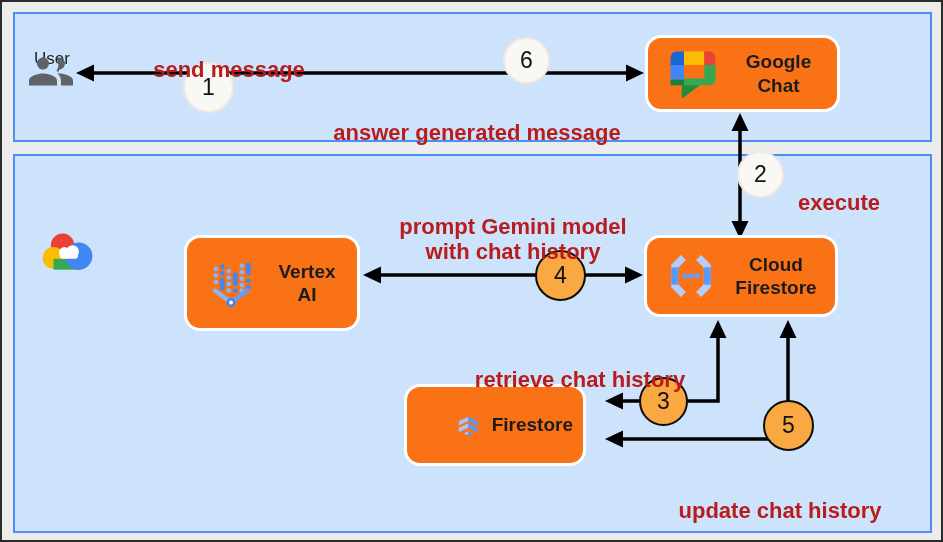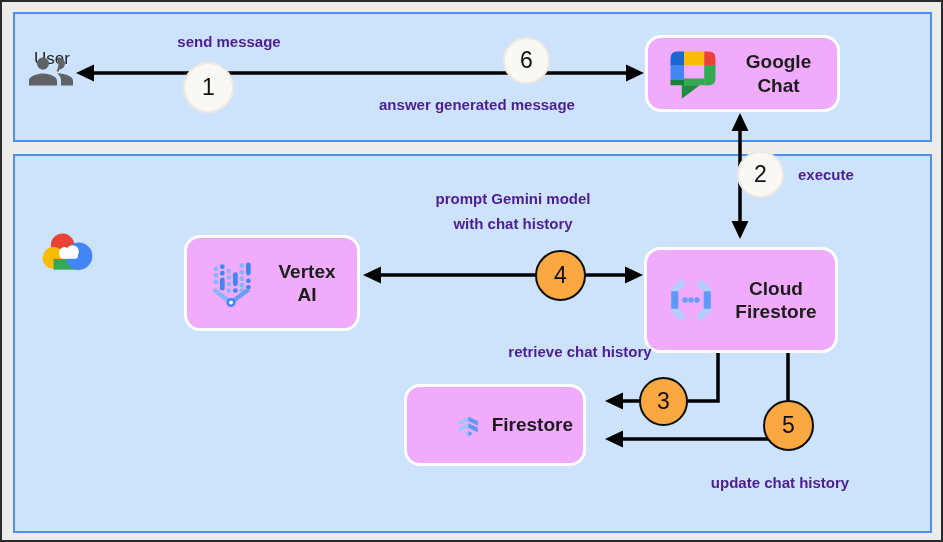--- a/index.html
+++ b/index.html
@@ -16,26 +16,26 @@
 
   .zone-title { position:absolute; font-size:17px; color:#1f1f1f; line-height:22px;margin-top:20px; }
   #user-title { left:32px; top:26px; }
   #gcp-title  { left:30px; top:165px; }
 
   #arrow-layer { position:absolute; left:0; top:0; width:943px; height:542px; }
   #arrow-layer line, #arrow-layer path { stroke:#000; stroke-width:3.5px; fill:none; }
   #arrow-layer polygon { fill:#000; }
 
   .node {
-    position:absolute; background:#f0abfc; border:3px solid #ffffff;
+    position:absolute; background:#f97316; border:3px solid #ffffff;
     border-radius:16px; display:flex; align-items:center; padding:0 10px 0 18px; gap:10px;
   }
   #node-google-chat   { left:643px; top:33px;  width:195px; height:77px; }
   #node-vertex-ai     { left:182px; top:233px; width:176px; height:96px; }
-  #node-cloud-function{ left:642px; top:245px; width:194px; height:106px; }
+  #node-cloud-function{ left:642px; top:233px; width:194px; height:82px; }
   #node-firestore     { left:402px; top:382px; width:182px; height:82px;padding-left:48px; }
   .node-label {
     flex:1; text-align:center; font-size:19px; font-weight:700;
     color:#1c1c1c; line-height:1.22;
   }
   .node-label span { display:block; }
 
   .step-circle {
     position:absolute; border-radius:50%; display:flex; align-items:center;
     justify-content:center; font-size:23px; color:#111;
@@ -43,22 +43,22 @@
   .step-white  { background:#faf8f5; border:2px solid #efe8de; }
   .step-orange { background:#f9a842; border:2.5px solid #0c0c0c; }
   #circle-1 { left:181px; top:60px;  width:51px; height:51px; }
   #circle-6 { left:501px; top:35px;  width:47px; height:47px; }
   #circle-2 { left:735px; top:149px; width:47px; height:47px; }
   #circle-4 { left:533px; top:248px; width:51px; height:51px; }
   #circle-3 { left:637px; top:375px; width:49px; height:49px; }
   #circle-5 { left:761px; top:398px; width:51px; height:51px; }
 
   .flow-label {
-    position:absolute; font-size:15px; font-weight:600; color:#4c1d95;
-    text-align:center; line-height:25px;
+    position:absolute; font-size:22px; font-weight:600; color:#b91c1c;
+    text-align:center; line-height:25px;margin-top:28px;
   }
   .flow-label.bold { font-weight:700; }
   #label-send     { left:132px; top:27px;  width:190px; }
   #label-answer   { left:330px; top:90px;  width:290px; }
   #label-execute  { left:796px; top:160px; width:90px; text-align:left; }
   #label-prompt   { left:396px; top:184px; width:230px; }
   #label-prompt .line2 { font-weight:700;text-align:center; }
   #label-retrieve { left:463px; top:337px; width:230px; }
   #label-update   { left:663px; top:468px; width:230px; }
 

